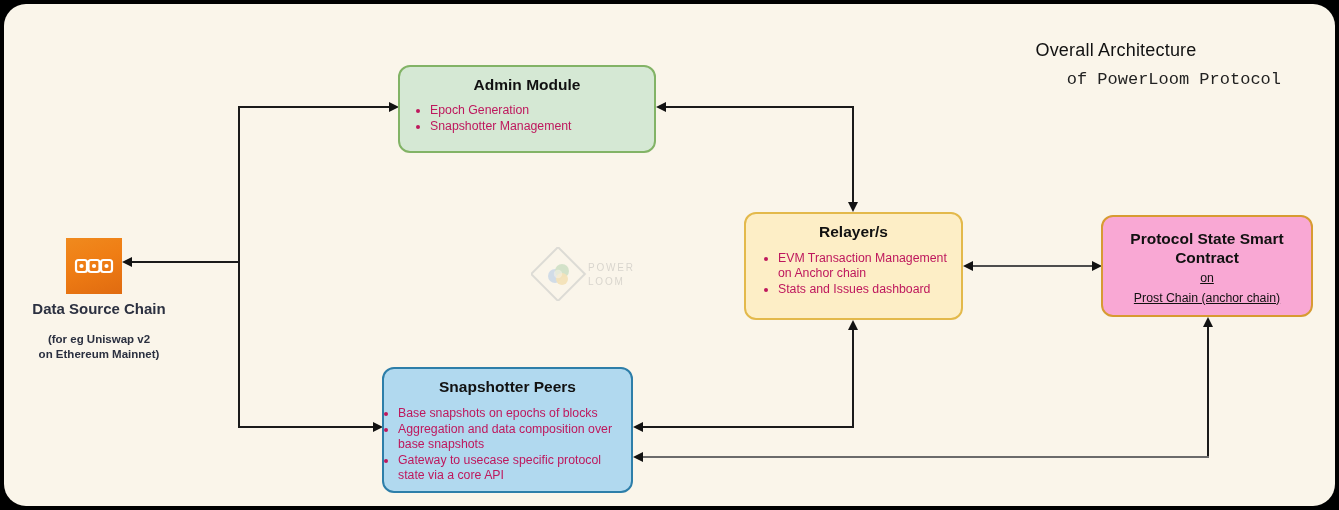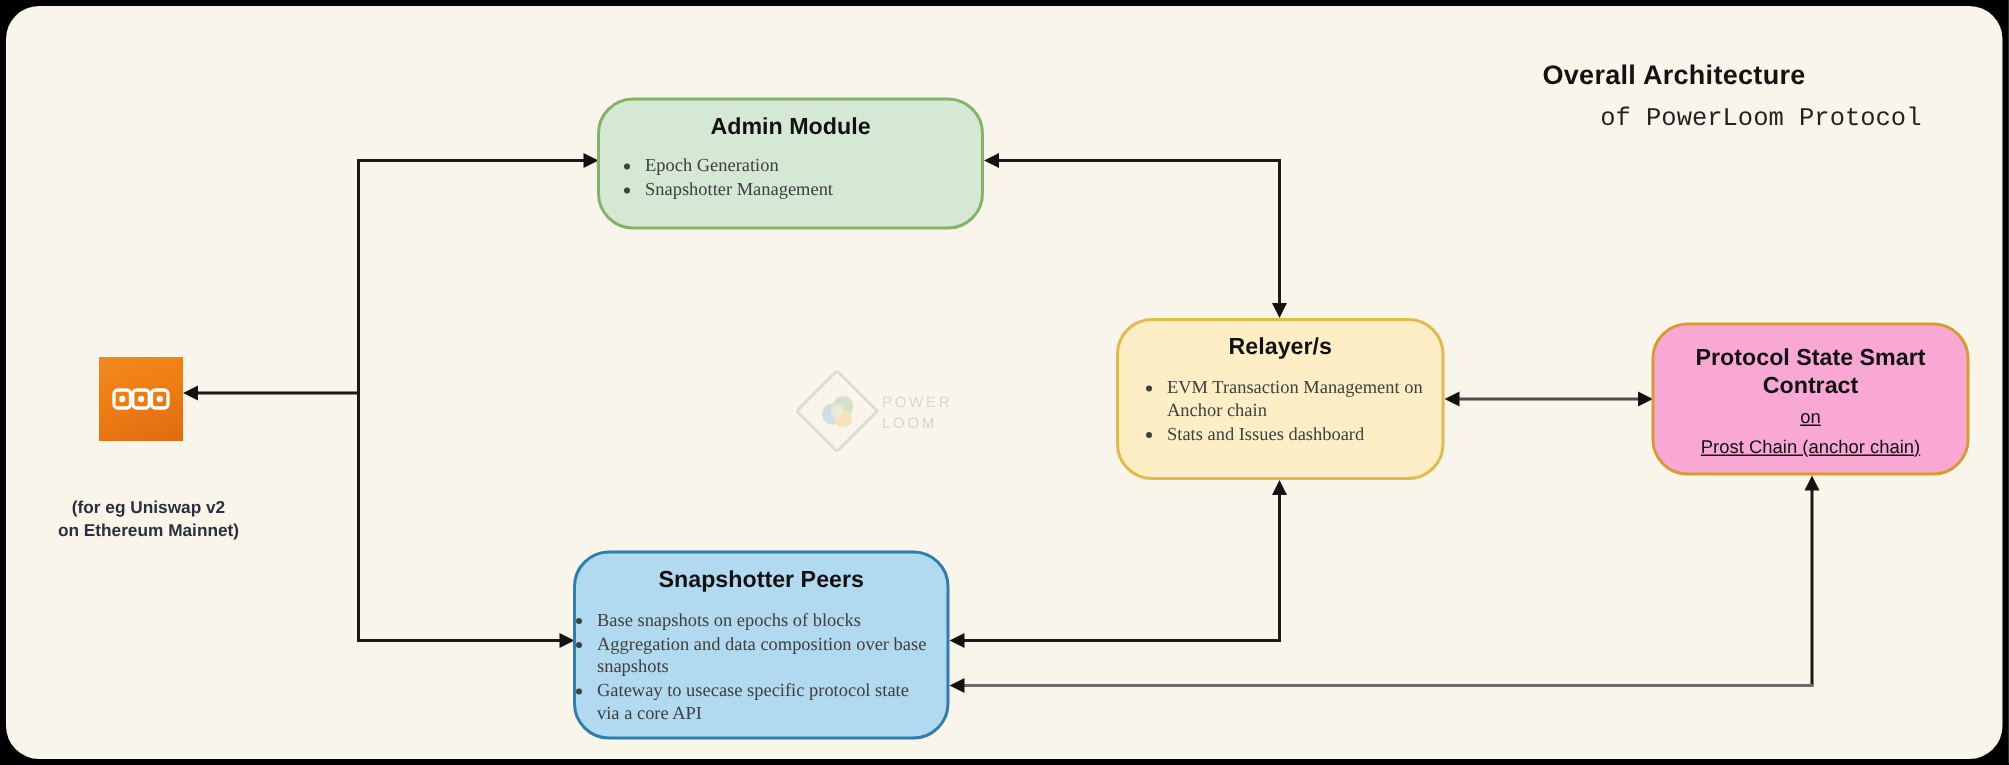--- a/index.html
+++ b/index.html
@@ -12,41 +12,41 @@
   #sheet{
     position:absolute;left:4px;top:4px;width:1331px;height:502px;
     background:#faf5ea;border-radius:22px;overflow:hidden;
   }
 
   .abs{position:absolute;}
 
   
   #title{
     left:947px;top:36px;width:330px;text-align:center;
-    font-size:18px;font-weight:bold;color:#121212;letter-spacing:.2px;
+    font-size:18px;font-weight:normal;color:#121212;letter-spacing:.2px;
   }
   #subtitle{
     left:947px;top:66px;width:330px;text-align:right;
     font-size:17px;color:#222;font-family:Liberation Mono, monospace;
   }
 
   
   .node{
-    position:absolute;border-radius:24px;border-width:2px;border-style:solid;
+    position:absolute;border-radius:12px;border-width:2px;border-style:solid;
     box-sizing:border-box;
   }
   .node .hdr{
     text-align:center;font-weight:bold;color:#111;
     font-size:15.5px;line-height:19px;
   }
   .node ul{
     margin:0;padding:0 10px 0 30px;list-style:disc;
   }
   .node li{
-    font-size:12.3px;line-height:15px;color:#404040;margin:0 0 1px 0;font-family:Liberation Serif, serif;
+    font-size:12.3px;line-height:15px;color:#be185d;margin:0 0 1px 0;
   }
   .node .sub{
     text-align:center;font-size:12.3px;line-height:15.5px;color:#111;
   }
 
   #admin-module{left:394px;top:61px;width:258px;height:88px;
     background:#d5e8d4;border-color:#82b366;}
   #admin-module .hdr{margin-top:8px;}
   #admin-module ul{margin-top:9px;}
 
@@ -163,20 +163,21 @@
           <line x1="21" y1="28" x2="22.5" y2="28"></line>
           <line x1="33.5" y1="28" x2="35" y2="28"></line>
         </g>
         <g fill="#ffffff">
           <circle cx="15.5" cy="28" r="2.1"></circle>
           <circle cx="28" cy="28" r="2.1"></circle>
           <circle cx="40.5" cy="28" r="2.1"></circle>
         </g>
       </svg>
     </div>
+    <div class="abs" id="chain-label">Data Source Chain</div>
     <div class="abs" id="chain-note">
       <div>(for eg Uniswap v2</div>
       <div>on Ethereum Mainnet)</div>
     </div>
 
     <div class="node" id="admin-module">
       <div class="hdr">Admin Module</div>
       <ul>
         <li>Epoch Generation</li>
         <li>Snapshotter Management</li>

